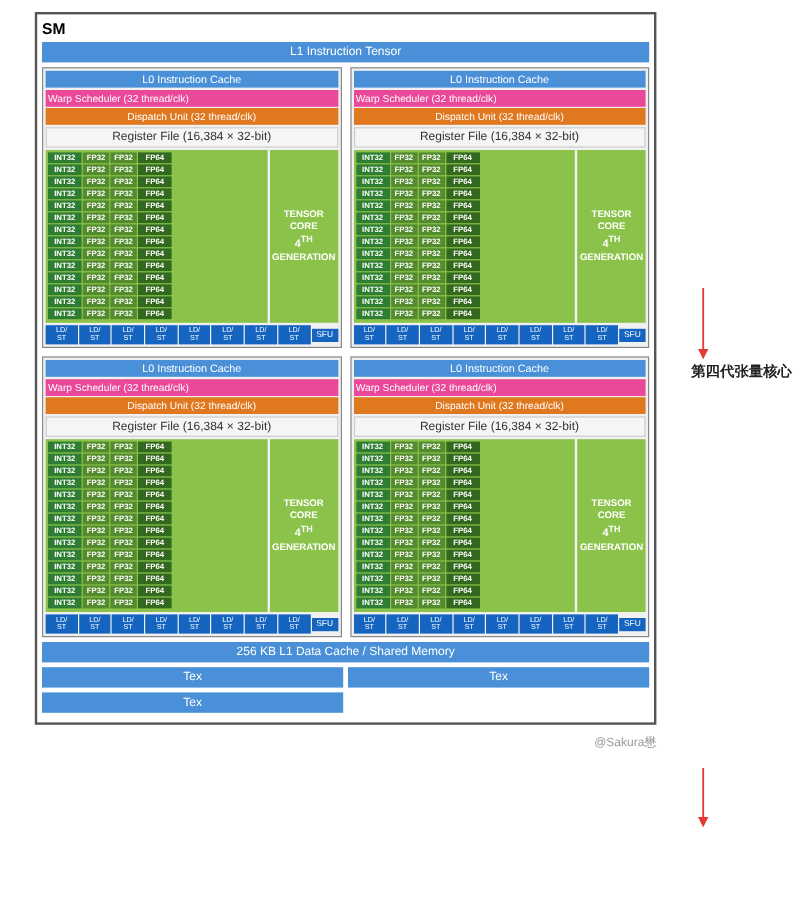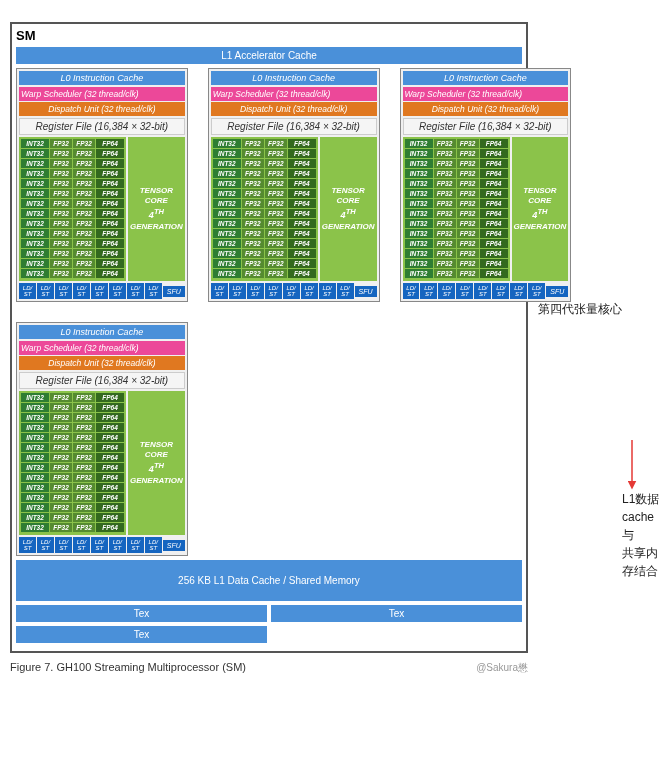--- a/index.html
+++ b/index.html
@@ -30,24 +30,23 @@
       background: #4a90d9;
       color: #fff;
       text-align: center;
       padding: 3px;
       font-size: 10px;
       margin-bottom: 4px;
     }
 
     .quadrants-container {
       display: grid;
-      grid-template-columns: 1fr 1fr 1fr;
-      gap: 20px;
+      grid-template-columns: 1fr 1fr;
+      gap: 7px;
       margin-bottom: 4px;
-      font-style: italic;
     }
 
     .quadrant {
       border: 1px solid #888;
       background: #f0f0f0;
       padding: 2px;
     }
 
     .l0-instruction-cache {
       background: #4a90d9;
@@ -149,21 +148,21 @@
       text-align: center;
       padding: 3px;
       font-size: 10px;
       margin-bottom: 4px;
     }
 
     .l1-data-cache {
       background: #4a90d9;
       color: #fff;
       text-align: center;
-      padding: 15px;
+      padding: 3px;
       font-size: 10px;
       margin-bottom: 4px;
     }
 
     .tex-row {
       display: grid;
       grid-template-columns: 1fr 1fr;
       gap: 4px;
       margin-bottom: 4px;
     }
@@ -178,32 +177,32 @@
 
     .figure-caption {
       font-size: 11px;
       margin-top: 8px;
       color: #333;
     }
 
     .page-wrapper {
       position: relative;
       width: 518px;
-      margin: 12px auto;
+      margin: 0 auto;
     }
   </style>
 </head>
 <body>
 
 <div style="display: flex; align-items: flex-start;">
   <div class="page-wrapper">
     <div class="outer-container">
       <div class="sm-title">SM</div>
 
-      <div class="l1-instruction-cache">L1 Accelerator Cache</div>
+      <div class="l1-instruction-cache">L1 Instruction Tensor</div>
 
       <div class="quadrants-container">
 
         <div class="quadrant">
           <div class="l0-instruction-cache">L0 Instruction Cache</div>
           <div class="warp-scheduler">Warp Scheduler (32 thread/clk)</div>
           <div class="dispatch-unit">Dispatch Unit (32 thread/clk)</div>
           <div class="register-file">Register File (16,384 × 32-bit)</div>
           <div class="compute-area">
             <div class="int-fp-grid">
@@ -641,43 +640,40 @@
       <div class="l1-data-cache">256 KB L1 Data Cache / Shared Memory</div>
 
       <div class="tex-row">
         <div class="tex-cell">Tex</div>
         <div class="tex-cell">Tex</div>
         <div class="tex-cell">Tex</div>
       </div>
     </div>
 
     <div class="figure-caption">
-      <span>Figure 7.    GH100 Streaming Multiprocessor (SM)</span>
       <span style="float:right; color:#999; font-size:10px;">@Sakura懋</span>
     </div>
   </div>
 
-  <div style="margin-left: 10px; display: flex; flex-direction: row; justify-content: space-between; height: 680px; padding-top: 230px;">
+  <div style="margin-left: 10px; display: flex; flex-direction: column; justify-content: space-between; height: 680px; padding-top: 230px; font-weight: bold;">
     <div>
       <svg width="20" height="60" style="display:block;">
         <defs>
           <marker id="arrow1" markerWidth="6" markerHeight="6" refX="3" refY="3" orient="auto">
             <path d="M0,0 L0,6 L6,3 z" fill="#e53935"></path>
           </marker>
         </defs>
         <line x1="10" y1="0" x2="10" y2="55" stroke="#e53935" stroke-width="1.5" marker-end="url(#arrow1)"></line>
       </svg>
       <div style="font-size:12px; color:#222; line-height:1.5; white-space:nowrap;">第四代张量核心</div>
     </div>
     <div style="margin-top: 200px;">
       <svg width="20" height="50" style="display:block;">
         <defs>
           <marker id="arrow2" markerWidth="6" markerHeight="6" refX="3" refY="3" orient="auto">
             <path d="M0,0 L0,6 L6,3 z" fill="#e53935"></path>
           </marker>
         </defs>
         <line x1="10" y1="0" x2="10" y2="45" stroke="#e53935" stroke-width="1.5" marker-end="url(#arrow2)"></line>
       </svg>
-      <div style="font-size:12px; color:#222; line-height:1.5; white-space:nowrap; white-space:pre-line;">L1数据cache与
-共享内存结合</div>
     </div>
   </div>
 </div>
 
 </body></html>

